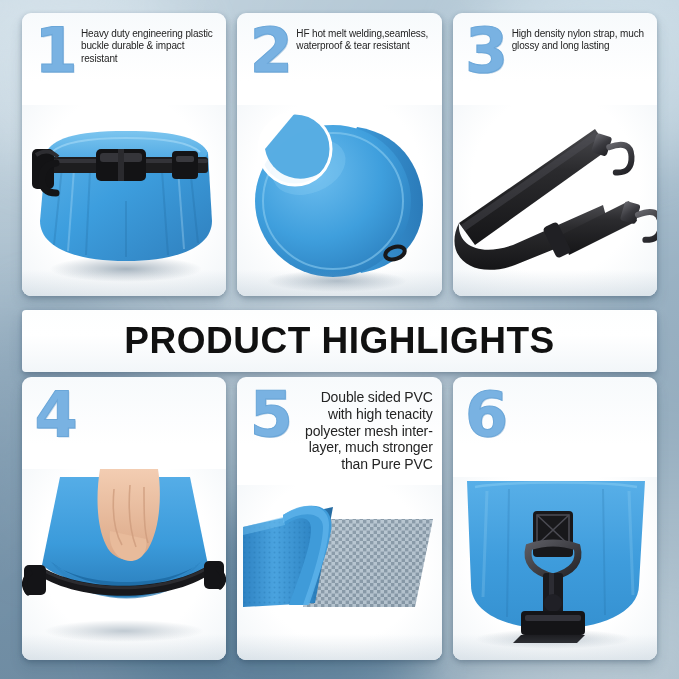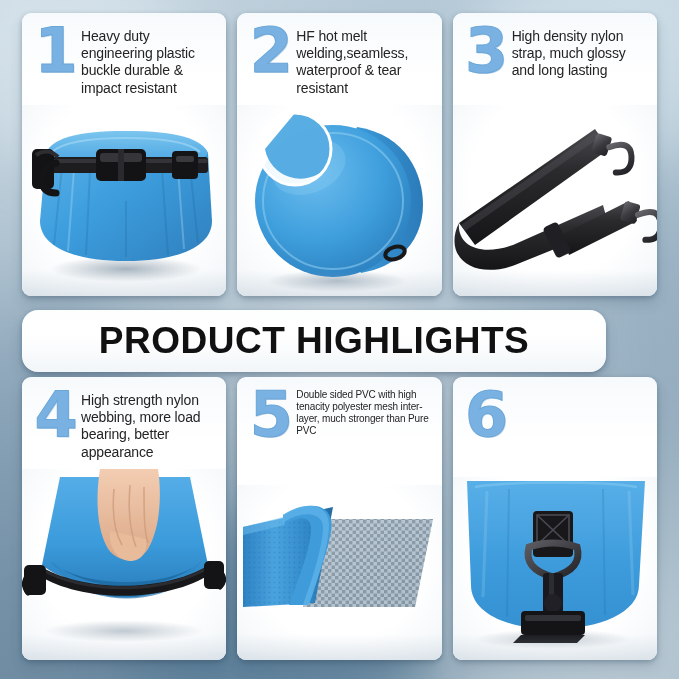--- a/index.html
+++ b/index.html
@@ -51,31 +51,31 @@
   .card-head{display:flex;align-items:flex-start;padding:9px 9px 0 10px;height:92px;box-sizing:border-box;}
   .num{
     font-size:62px;line-height:.92;font-weight:700;color:#79b2e2;
     font-family:"DejaVu Sans",sans-serif;
     letter-spacing:-2px;
     -webkit-text-stroke:1px #6aa6d8;
     flex:0 0 auto;width:46px;text-align:center;
     text-shadow:1px 1px 0 rgba(120,165,205,.45);
   }
   .desc{
-    flex:1;font-size:14px;line-height:1.23;color:#242424;
+    flex:1;font-size:10px;line-height:1.23;color:#242424;
     padding-top:6px;padding-left:3px;letter-spacing:-.15px;
   }
-  .desc.small{font-size:10px;line-height:1.2;padding-top:3px;}
+  .desc.small{font-size:14px;line-height:1.2;padding-top:3px;text-align:right;}
   .photo{position:absolute;left:0;right:0;bottom:0;top:92px;}
 
   
   .banner{
-    position:absolute;left:22px;top:310px;width:584px;height:62px;
+    position:absolute;left:22px;top:310px;width:635px;height:62px;
     background:linear-gradient(to bottom,#fdfefe 0%,#ffffff 40%,#f2f6f9 100%);
-    border-radius:16px;
+    border-radius:4px;
     box-shadow:0 2px 5px rgba(30,55,80,.32),0 8px 14px rgba(30,55,80,.15);
     display:flex;align-items:center;justify-content:center;
   }
   .banner-text{
     font-family:"Liberation Sans","DejaVu Sans",sans-serif;
     font-weight:700;font-size:37px;letter-spacing:.5px;color:#111;
   }
 
   
   .ph-bg{position:absolute;inset:0;background:
@@ -246,21 +246,20 @@
 <div class="banner">
   <div class="banner-text">PRODUCT HIGHLIGHTS</div>
 </div>
 
 <div class="grid" style="top:377px">
   <div class="row">
 
     <div class="card">
       <div class="card-head">
         <div class="num">4</div>
-        <div class="desc">High strength nylon webbing, more load bearing, better appearance</div>
       </div>
       <div class="photo">
         <div class="ph-bg"></div>
         <svg viewBox="0 0 205 191" width="205" height="191" style="position:absolute;inset:0">
           <defs>
             <linearGradient id="bag4" x1="0" y1="0" x2="0" y2="1">
               <stop offset="0" stop-color="#55ade7"></stop>
                 <stop offset=".6" stop-color="#3b9bdb"></stop>
               <stop offset="1" stop-color="#2d82c0"></stop>
             </linearGradient>

